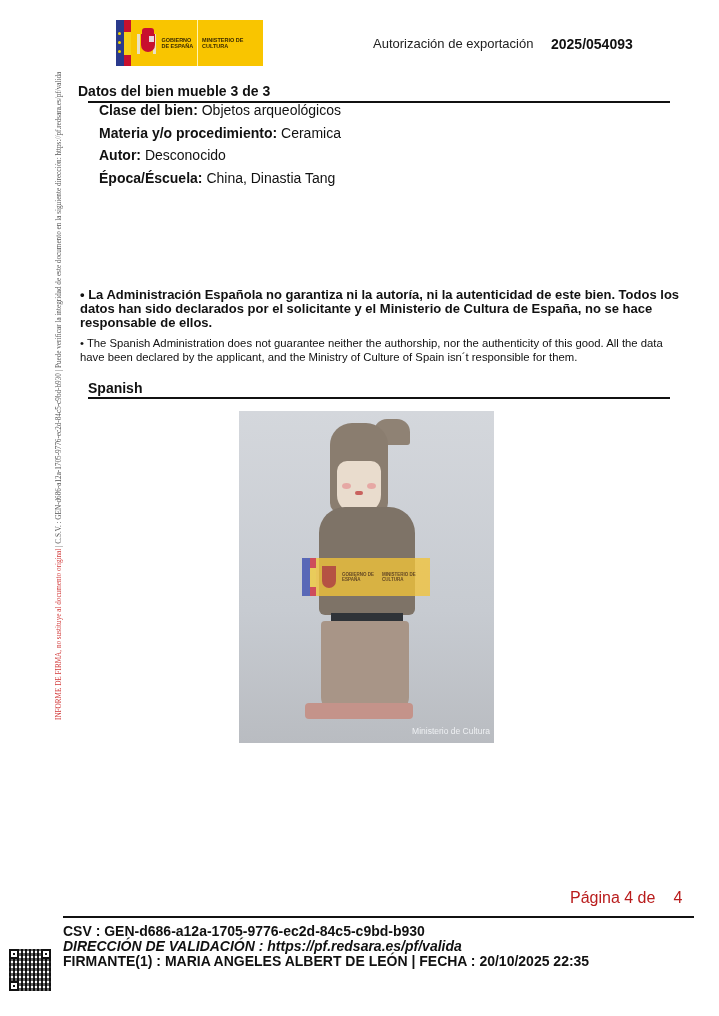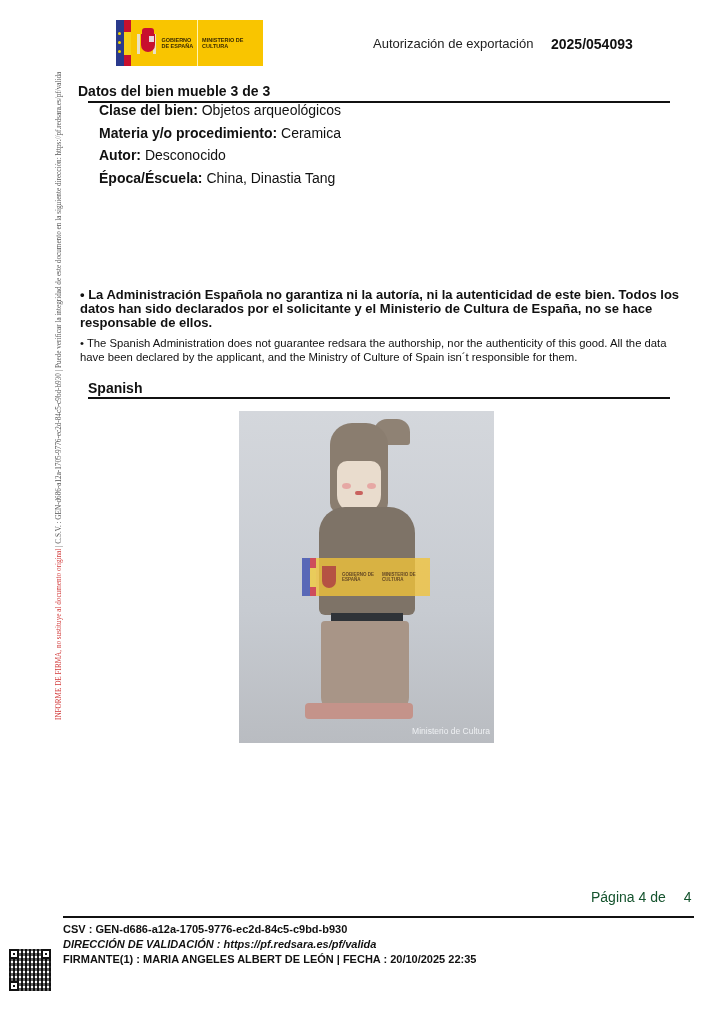--- a/index.html
+++ b/index.html
@@ -59,24 +59,24 @@
     .fig-base { position:absolute; left:66px; top:292px; width:108px; height:16px; background:#c4938a; border-radius:4px; }
     .photo-wm-logo { position:absolute; left:63px; top:147px; width:128px; height:38px; display:flex; opacity:0.78; }
     .photo-wm-logo .b { width:8px; background:#3a4cb0; }
     .photo-wm-logo .f { width:6px; display:flex; flex-direction:column; }
     .photo-wm-logo .f .r { flex:1; background:#d02a3a; }
     .photo-wm-logo .f .y { flex:2; background:#f3cc3a; }
     .photo-wm-logo .m { flex:1; background:#f2c43a; display:flex; align-items:center; font-size:4.5px; color:#5a3a10; font-weight:bold; }
     .photo-wm-logo .m .c { width:14px; height:22px; background:#c54a3a; border-radius:0 0 7px 7px; margin:0 6px 0 6px; }
     .photo-wm-text { position:absolute; right:4px; bottom:7px; font-size:8.5px; color:#eef0f3; }
 
-    .page-num { left:570px; top:889px; font-size:14px; color:#14532d;margin-left:21px; }
+    .page-num { left:570px; top:889px; font-size:16px; color:#b91c1c; }
     .page-num span.total { margin-left:18px; }
     .foot-rule { left:63px; top:916px; width:631px; height:2px; background:#111; }
-    .foot { left:63px; font-size:11px; font-weight:bold; color:#111; }
+    .foot { left:63px; font-size:14px; font-weight:bold; color:#111; }
     .qr { left:9px; top:949px; width:42px; height:42px;
           background:
             repeating-linear-gradient(90deg, rgba(0,0,0,0.85) 0 2px, transparent 2px 4px),
             repeating-linear-gradient(0deg, rgba(0,0,0,0.6) 0 3px, transparent 3px 5px),
             #ffffff; }
     .qr .fp { position:absolute; width:10px; height:10px; border:2px solid #111; background:#fff; box-sizing:border-box; }
     .qr .fp::after { content:""; position:absolute; left:2px; top:2px; width:2px; height:2px; background:#111; }
   </style>
 </head>
 <body>
@@ -116,21 +116,21 @@
 <div class="abs sec-rule" style="left:88px; top:101px; width:582px;"></div>
 
 <div class="abs fields">
   <div class="field"><b>Clase del bien:</b><span> Objetos arqueológicos</span></div>
   <div class="field"><b>Materia y/o procedimiento:</b><span> Ceramica</span></div>
   <div class="field"><b>Autor:</b><span> Desconocido</span></div>
   <div class="field"><b>Época/Éscuela:</b><span> China, Dinastia Tang</span></div>
 </div>
 
 <div class="abs disc-es">• La Administración Española no garantiza ni la autoría, ni la autenticidad de este bien. Todos los datos han sido declarados por el solicitante y el Ministerio de Cultura de España, no se hace responsable de ellos.</div>
-<div class="abs disc-en">•   The Spanish Administration does not guarantee redsara the authorship, nor the authenticity of this good. All the data have been declared by the applicant, and the Ministry of Culture of Spain isn´t responsible for them.</div>
+<div class="abs disc-en">•   The Spanish Administration does not guarantee neither the authorship, nor the authenticity of this good. All the data have been declared by the applicant, and the Ministry of Culture of Spain isn´t responsible for them.</div>
 
 <div class="abs sec-title" style="left:88px; top:380px;">Spanish</div>
 <div class="abs sec-rule" style="left:88px; top:397px; width:582px;"></div>
 
 <div class="abs photo">
   <div class="fig-topknot"></div>
   <div class="fig-head"></div>
   <div class="fig-face">
       <div class="cheek1"></div>
       <div class="cheek2"></div>

